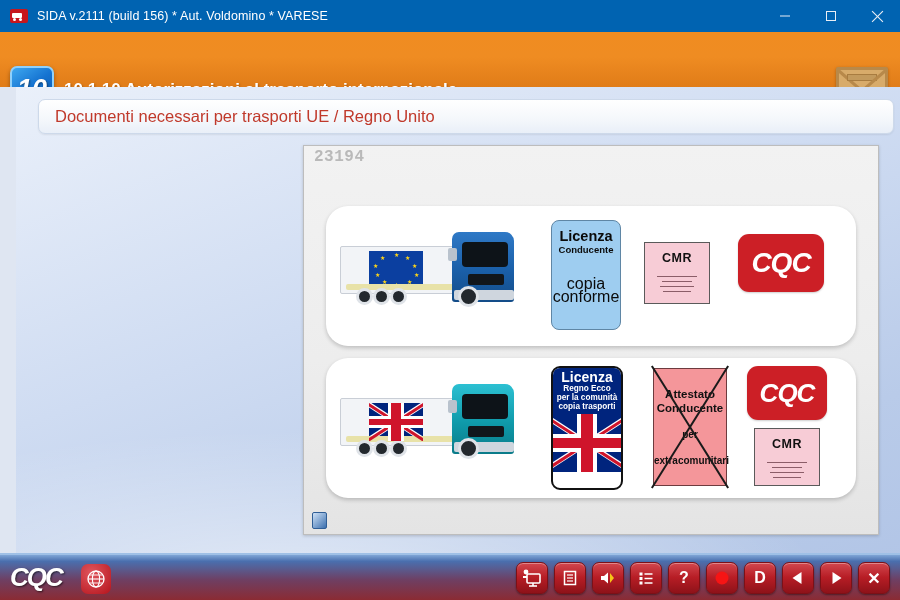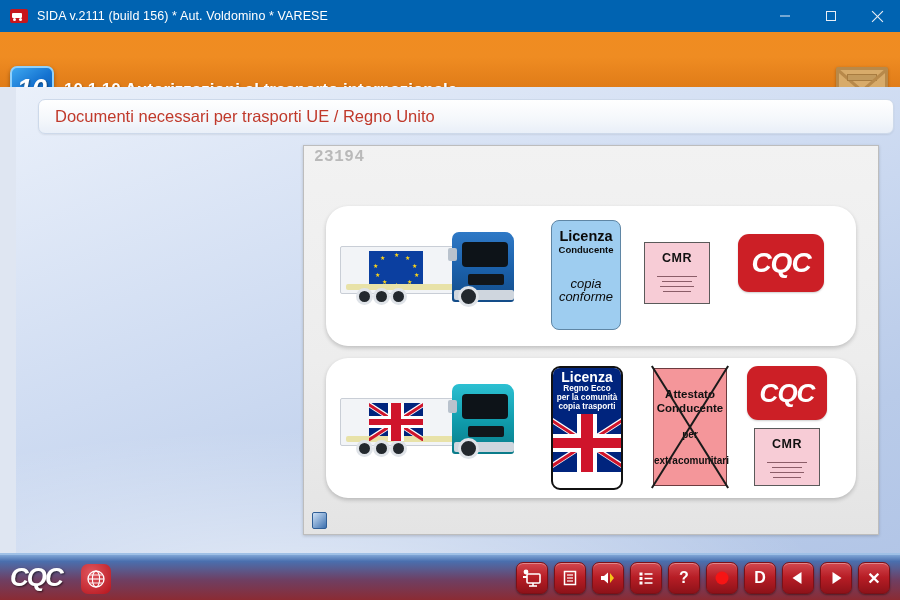--- a/index.html
+++ b/index.html
@@ -159,21 +159,21 @@
   .uk s.v{left:35%;top:0;width:30%;height:100%;}
 
   
   .doc-lic-eu{
     position:absolute;left:225px;top:14px;width:70px;height:110px;
     background:#9ecdf0;border:1px solid #5f86a5;border-radius:8px;
     display:flex;flex-direction:column;align-items:center;padding-top:7px;
   }
   .doc-lic-eu .l1{font-size:14.5px;font-weight:bold;color:#0a0a0a;}
   .doc-lic-eu .l2{font-size:9.5px;font-weight:bold;color:#0a0a0a;margin-top:0px;}
-  .doc-lic-eu .l3{font-size:13px;font-style:italic;color:#0a0a0a;margin-top:22px;line-height:13px;text-align:center;}
+  .doc-lic-eu .l3{font-size:16px;color:#0a0a0a;margin-top:22px;line-height:13px;text-align:center;}
 
   .doc-cmr{
     background:#f7ccd6;border:1px solid #5a5a5a;
     display:flex;flex-direction:column;align-items:center;padding-top:8px;
   }
   .doc-cmr .t{font-size:12.5px;font-weight:bold;color:#111;letter-spacing:.5px;}
   .doc-cmr .lines{margin-top:7px;width:62%;}
   .doc-cmr .lines b{display:block;height:1px;background:#8b5d68;margin:4px auto;}
   .doc-cmr .lines b:nth-child(1){width:100%;}
   .doc-cmr .lines b:nth-child(2){width:78%;}

